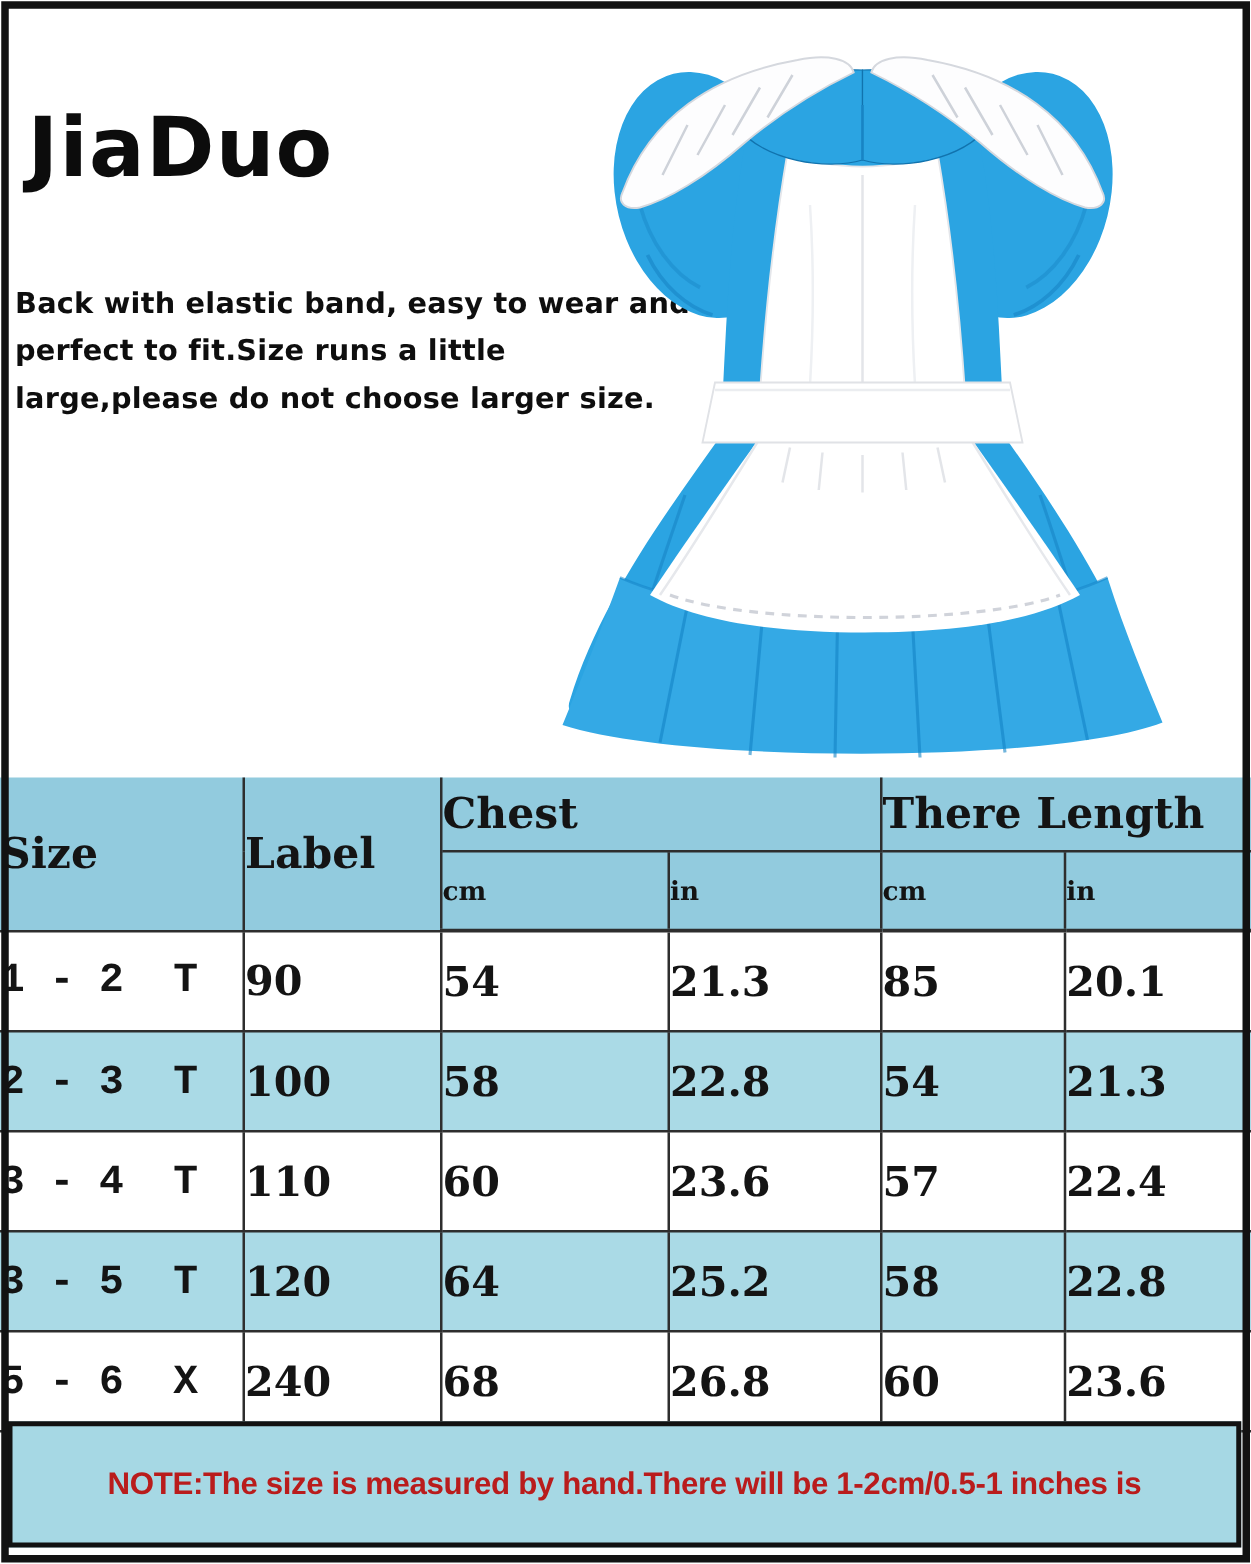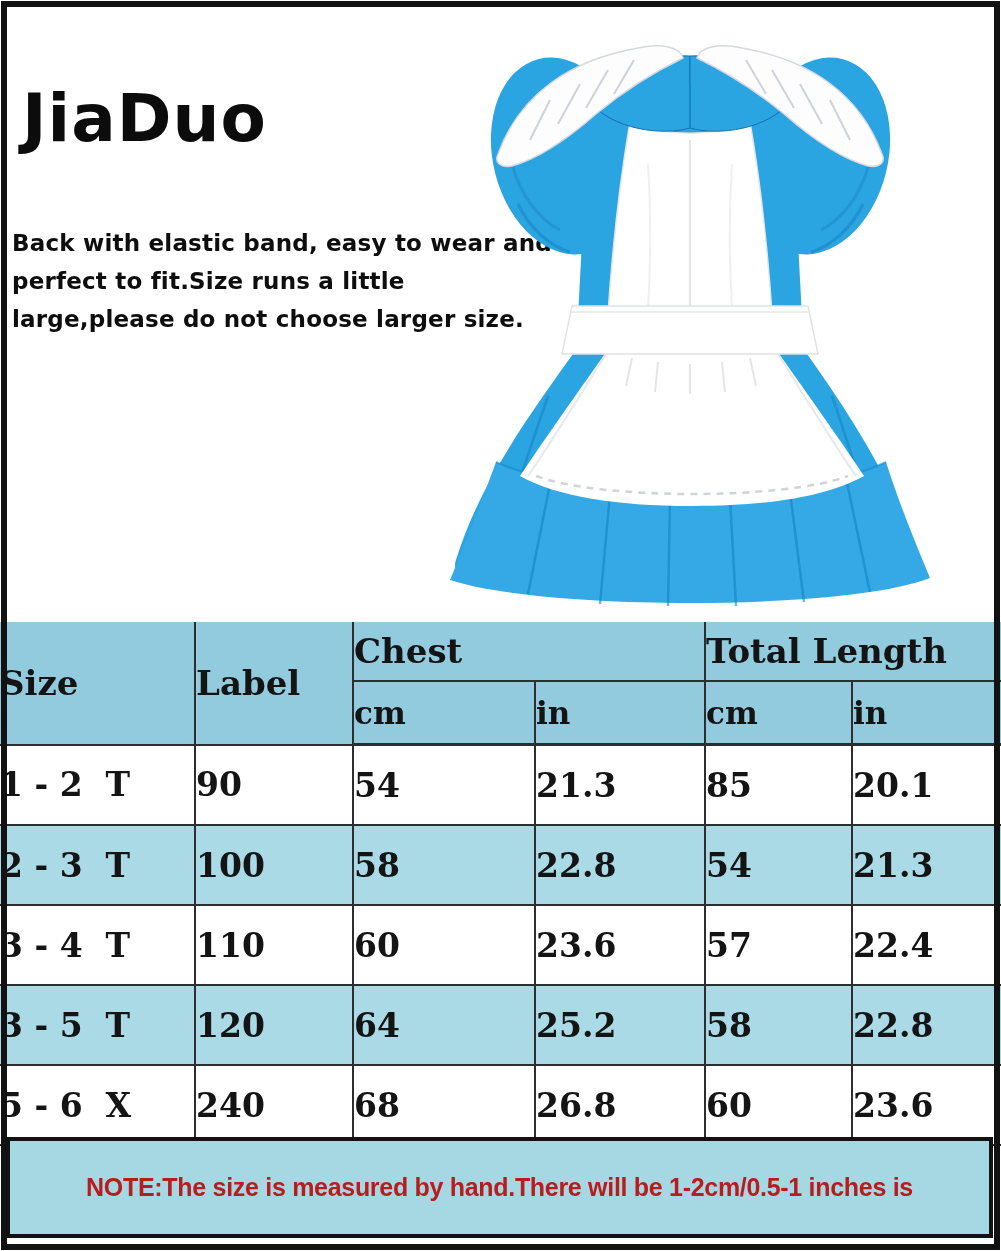--- a/index.html
+++ b/index.html
@@ -25,27 +25,27 @@
   
   table.size-table{
     position:absolute;left:0;top:622px;width:1001px;
     border-collapse:collapse;table-layout:fixed;text-align:left;color:#141414;
   }
   .size-table th,.size-table td{border:2px solid #2e2e2e;padding:0;}
   .size-table th:first-child,.size-table td:first-child{border-left:0;}
   .size-table th:last-child,.size-table td:last-child{border-right:0;}
   .size-table thead th{background:#92cbde;font:700 34px "DejaVu Serif",serif;}
   .size-table tr.h1 th{height:58px;border-top:0;}
-  .size-table tr.h2 th{height:61px;font-size:31px;border-bottom:3px solid #2e2e2e;}
+  .size-table tr.h2 th{height:61px;font-size:21px;border-bottom:3px solid #2e2e2e;}
   .size-table tbody td{
     background:#ffffff;height:78px;
     font:700 33px "DejaVu Serif",serif;
   }
   .size-table tbody tr.alt td{background:#aadae6;}
-  .size-table td.c-size{white-space:pre;}
+  .size-table td.c-size{white-space:pre;font-family:Liberation Mono, monospace;}
 
   
   .note{
     position:absolute;left:6px;top:1137px;width:987px;height:101px;box-sizing:border-box;
     background:#a6d8e4;border:4px solid #121212;
     display:flex;flex-direction:column;justify-content:center;align-items:center;
     font:700 25px/39px "Liberation Sans",sans-serif;letter-spacing:-.3px;color:#b91c1c;
     z-index:30;text-align:center;
   }
 </style>
@@ -126,21 +126,21 @@
         <col style="width:182px">
       <col style="width:170px">
         <col style="width:147px">
         <col style="width:149px">
     </colgroup>
     <thead>
       <tr class="h1">
         <th rowspan="2">Size</th>
         <th rowspan="2">Label</th>
         <th colspan="2">Chest</th>
-        <th colspan="2">Total Length</th>
+        <th colspan="2">There Length</th>
       </tr>
       <tr class="h2">
         <th>cm</th>
         <th>in</th>
         <th>cm</th>
         <th>in</th>
       </tr>
     </thead>
     <tbody>
       <tr>

